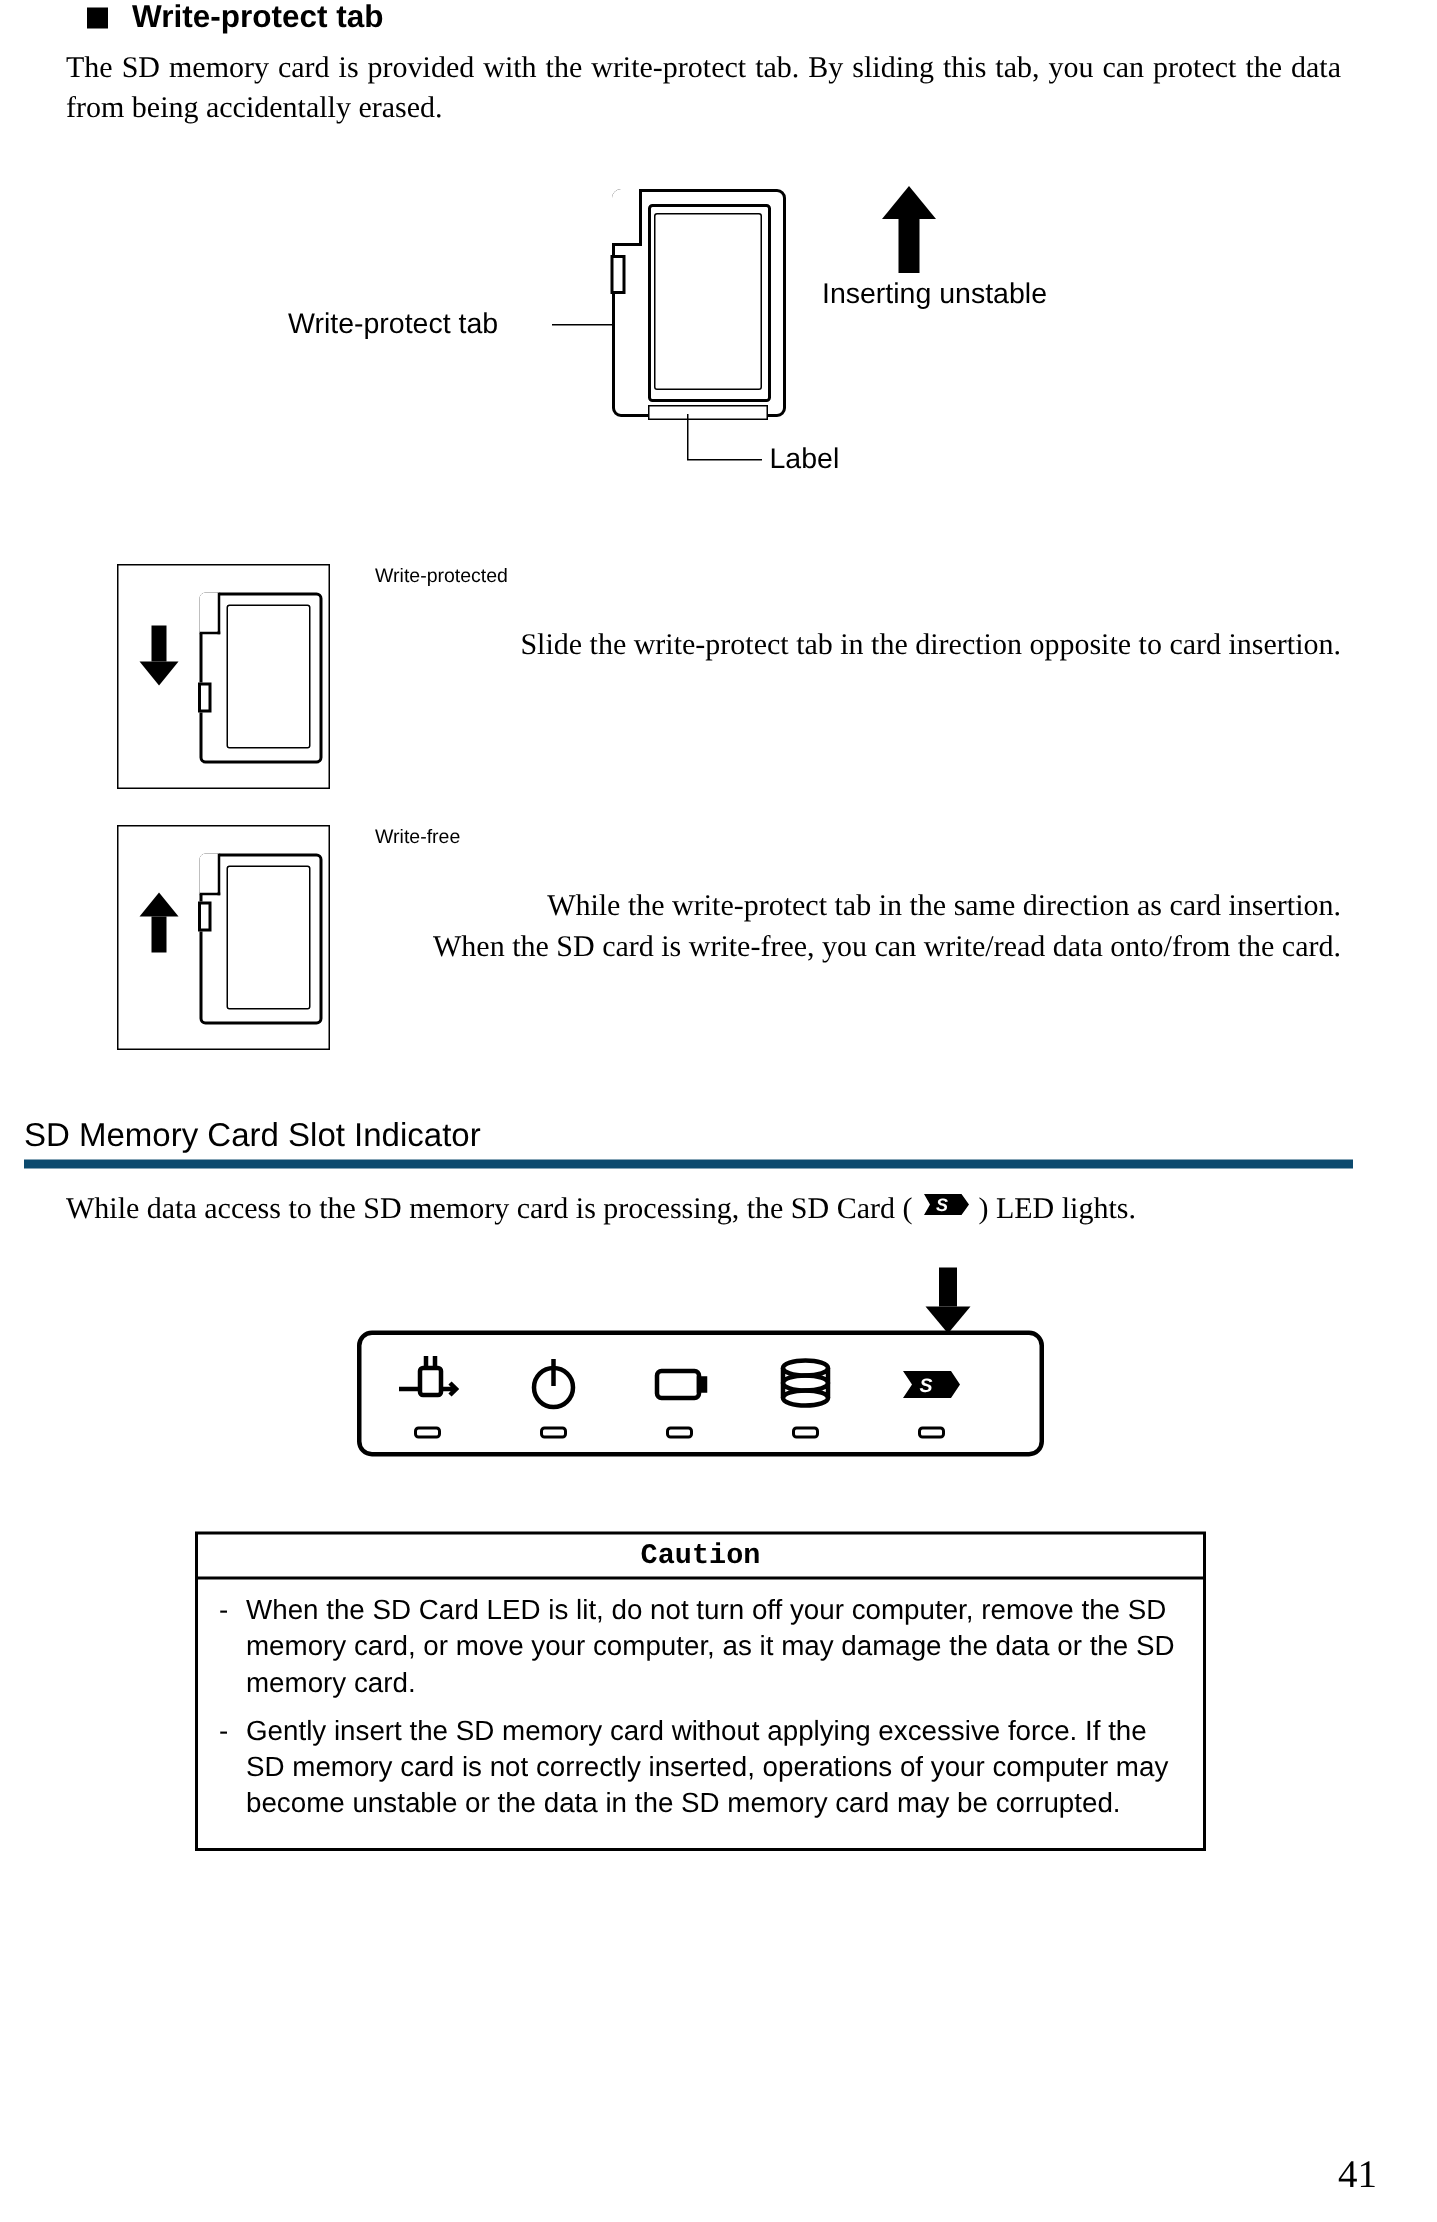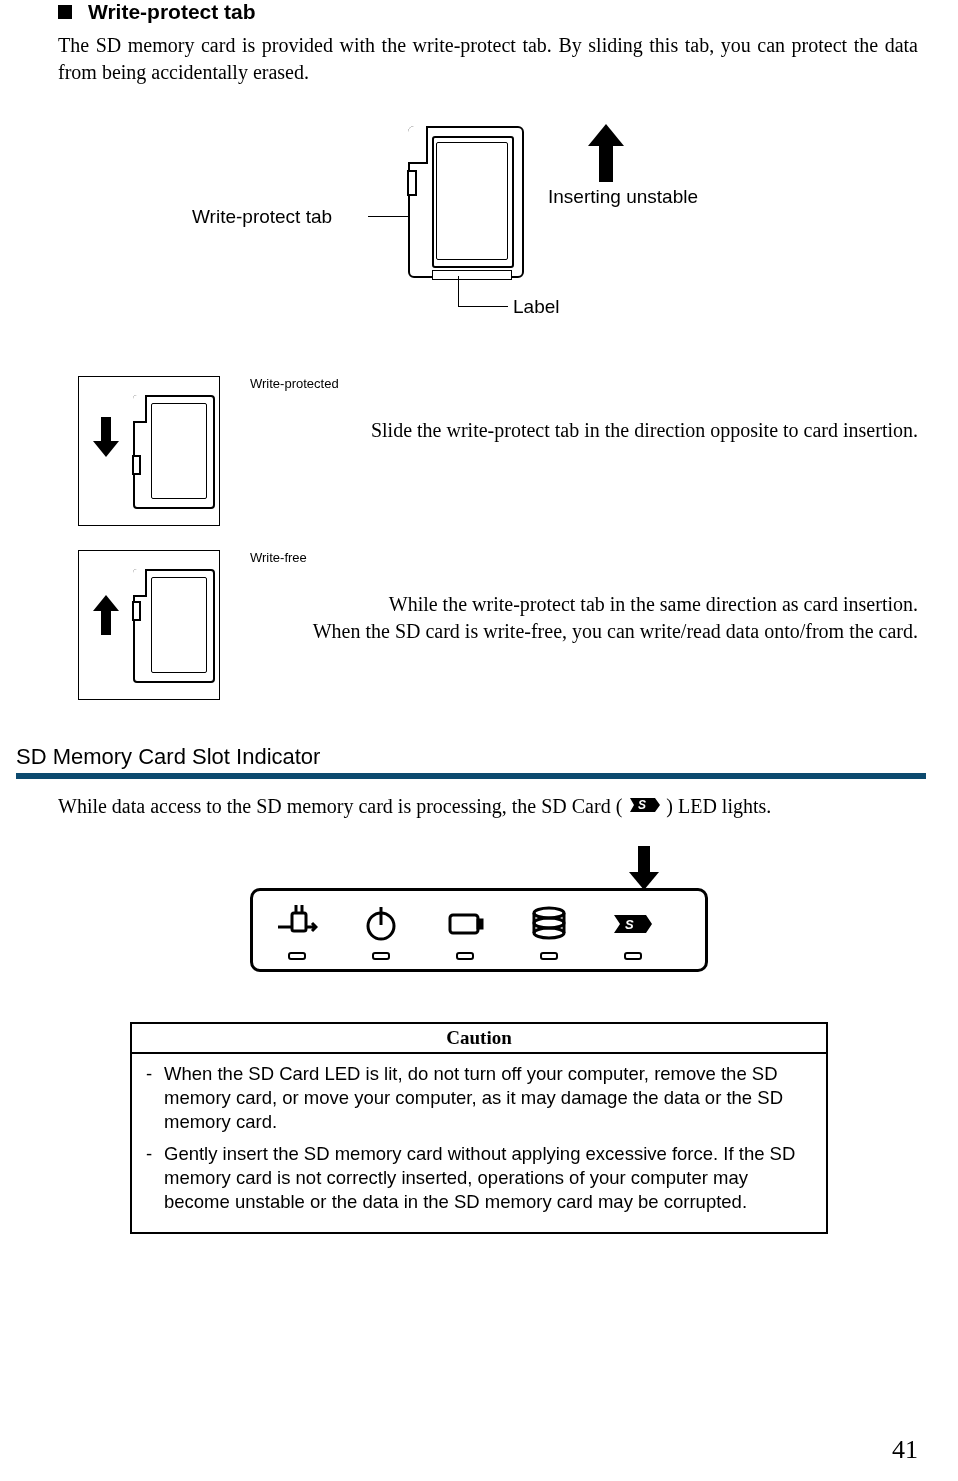--- a/index.html
+++ b/index.html
@@ -4,21 +4,21 @@
 <style>
   body {
     margin: 0;
     padding: 0;
     background: #fff;
     font-family: "Times New Roman", Times, serif;
     color: #000;
     width: 958px;
   }
   .page {
-    padding: 0 40px 20px 40px;
+    padding: 0 64px 20px 40px;
     position: relative;
     box-sizing: border-box;
     height: 1481px;
   }
   .bullet-row {
     display: flex;
     align-items: center;
     gap: 16px;
     margin-left: 18px;
     margin-bottom: 8px;
@@ -29,21 +29,21 @@
     background: #000;
   }
   .h3 {
     font-family: Arial, Helvetica, sans-serif;
     font-weight: bold;
     font-size: 21px;
   }
   .body-text {
     font-size: 20px;
     line-height: 1.35;
-    margin-left: 18px;
+    margin-left: 4px;
     text-align: justify;
   }
   
   .diagram-main {
     position: relative;
     width: 100%;
     height: 250px;
     margin-top: 30px;
     margin-left: 18px;
   }
@@ -261,21 +261,21 @@
   .icon-col { display:flex; flex-direction:column; align-items:center; }
 
   
   .caution-table {
     border:2px solid #000;
     margin:50px 90px 0 90px;
   }
   .caution-header {
     border-bottom:2px solid #000;
     text-align:center;
-    font-family: Liberation Serif, serif;
+    font-family: Liberation Mono, monospace;
     font-weight:bold;
     font-size:19px;
     padding:3px 0;
   }
   .caution-body {
     padding:8px 14px 10px 14px;
     font-family: Arial, Helvetica, sans-serif;
     font-size:18.5px;
     line-height:1.3;
   }

